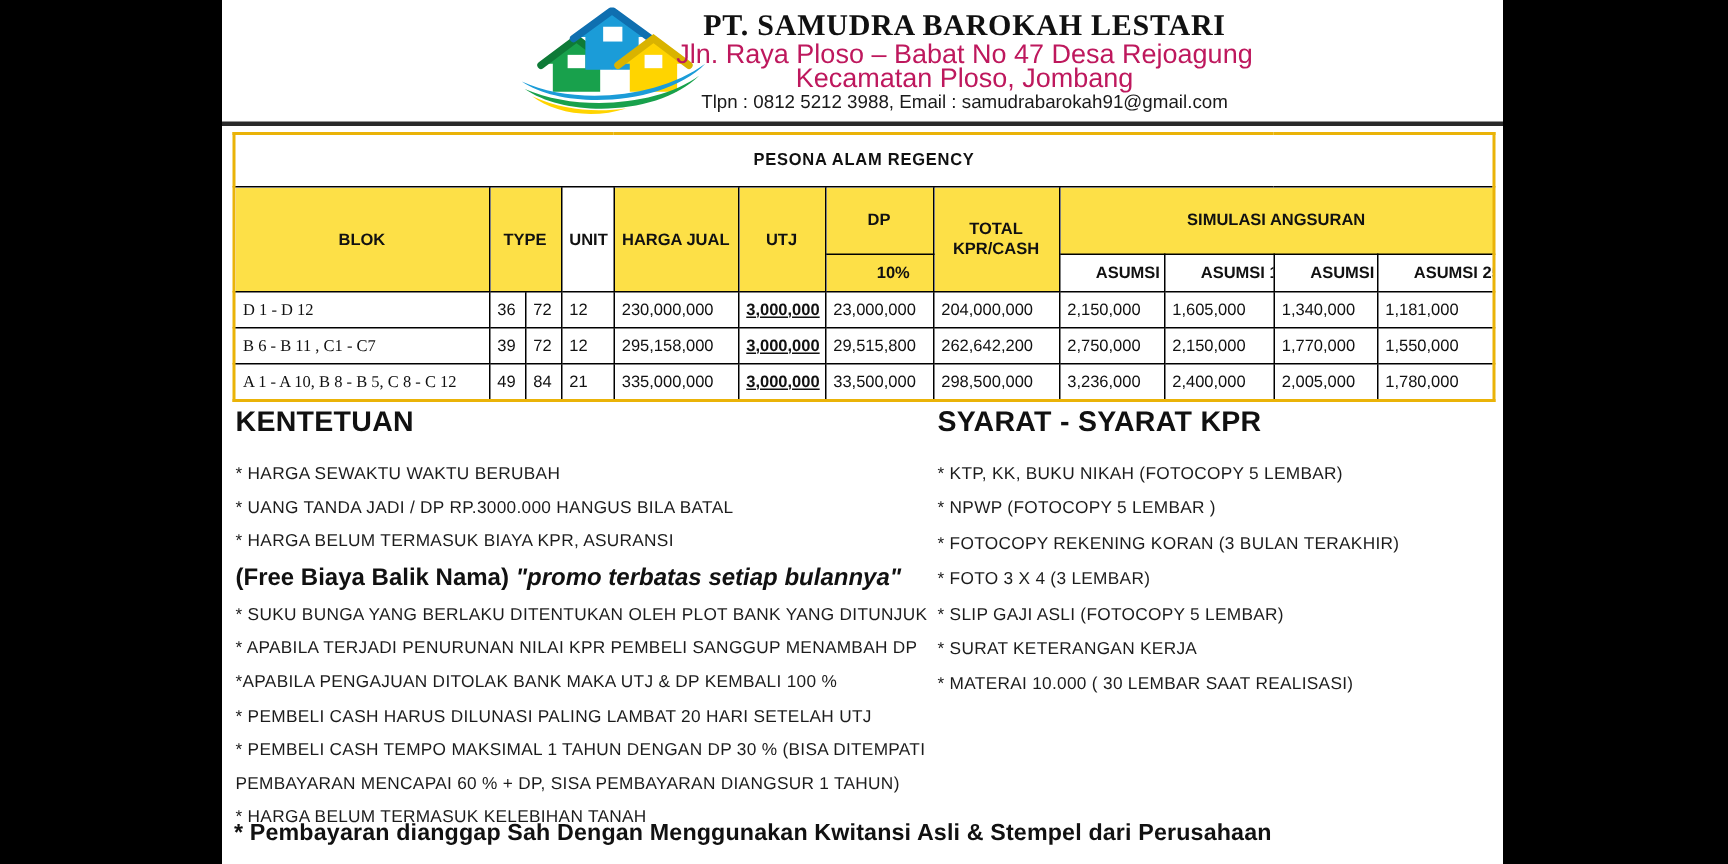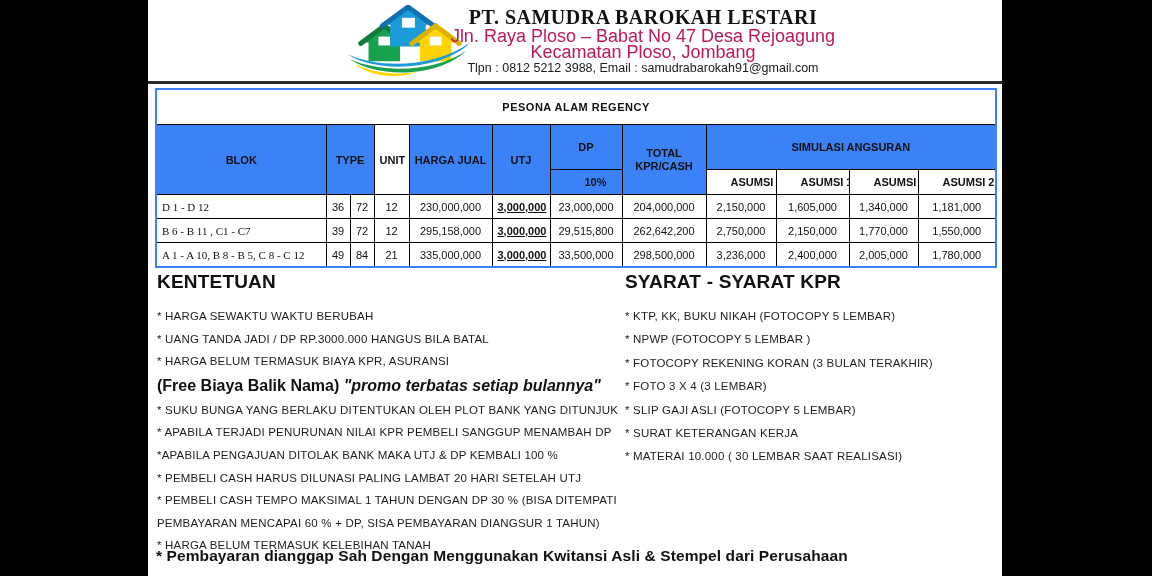--- a/index.html
+++ b/index.html
@@ -15,30 +15,30 @@
                 line-height:24px;letter-spacing:.5px;color:#111;}
   .addr{font-size:18px;line-height:15.5px;color:#be185d;}
   .contact{font-size:12.5px;line-height:15px;color:#1a1a1a;margin-top:1px;}
   .head-rule{position:absolute;left:0;top:81px;width:854px;height:3px;background:#2a2a2a;}
 
   
   table.price{position:absolute;left:7px;top:88px;width:840px;border-collapse:collapse;
               table-layout:fixed;}
   table.price td,table.price th{border:1px solid #000;padding:0 5px;overflow:hidden;
               white-space:nowrap;font-size:11px;color:#111;}
-  table.price{border:2px solid #3b82f6;}
+  table.price{border:2px solid #eab308;}
   .title-cell{height:34px;text-align:center;font-weight:800;font-size:28px;
               letter-spacing:.5px;color:#0a0a0a;transform:scaleY(1.05);}
-  th.h{font-weight:bold;font-size:12px;text-align:center;background:#3b82f6;}
+  th.h{font-weight:bold;font-size:12px;text-align:center;background:#fde047;}
   th.h-small{font-weight:bold;font-size:9px;}
   tr.hdr-top td, tr.hdr-top th{height:44px;}
   tr.hdr-bot td, tr.hdr-bot th{height:24px;padding-left:24px;}
   tr.data td{height:23px;}
   td.left{text-align:left;font-size:10.5px;font-family:Liberation Serif, serif;}
-  td.num{text-align:center;}
+  td.num{text-align:left;}
   td.bold{font-weight:bold;text-decoration:underline;}
   .two-line span{display:block;line-height:13px;}
 
   
   .section{position:absolute;top:271px;}
   .sec-kentetuan{left:9px;width:465px;}
   .sec-syarat{left:477px;width:372px;}
   .sec-title{font-size:19px;font-weight:bold;color:#111;margin:0 0 12px 0;letter-spacing:.2px;}
   .item{font-size:11.5px;color:#1c1c1c;line-height:22.6px;letter-spacing:.2px;white-space:nowrap;}
   .item-sy{line-height:23.4px;}

